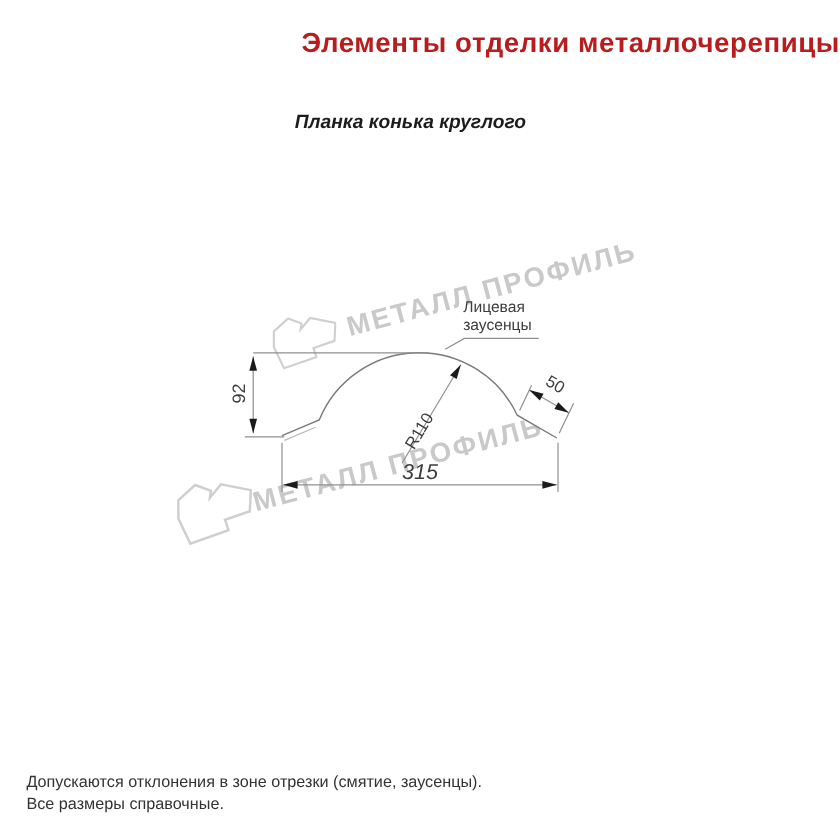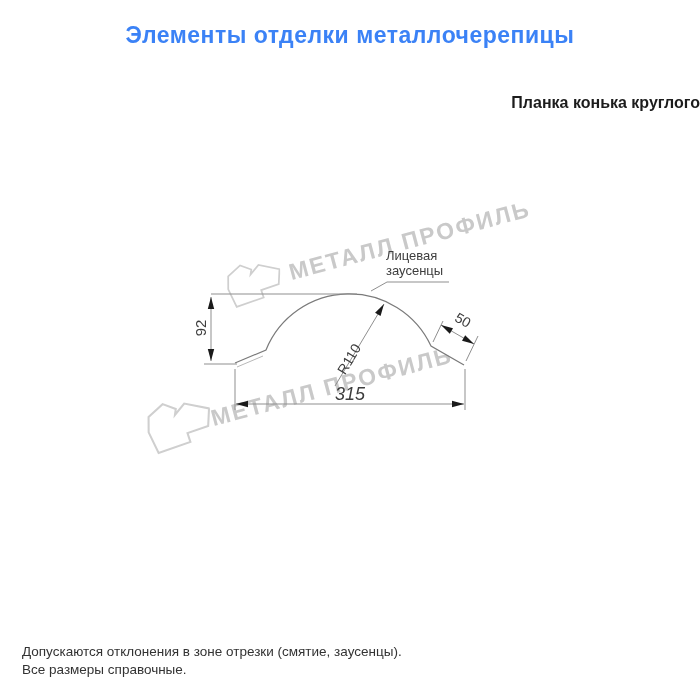--- a/index.html
+++ b/index.html
@@ -7,34 +7,35 @@
     width: 700px; height: 700px;
     background: #ffffff;
     font-family: "Liberation Sans", sans-serif;
     position: relative;
     overflow: hidden;
   }
   .abs { position: absolute; }
 
   .page-title {
     left: 0; right: 0; top: 22px;
-    text-align: center;
+    text-align: right;
     font-size: 23px;
     font-weight: bold;
-    color: #3b82f6;
+    color: #b91c1c;
     letter-spacing: 0.5px;
     margin: 0;
   }
   .subtitle {
-    left: 0; right: 0; top: 93px;
-    text-align: right;
+    left: 0; right: 16px; top: 93px;
+    text-align: center;
     font-size: 16px;
     font-weight: bold;
     color: #1c1c1c;
     line-height: 19px;
+    font-style: italic;
   }
 
   .canvas { left: 0; top: 0; width: 700px; height: 700px; }
 
   
   .wm { z-index: 1; color: #c9c9c9; }
   .wm-text {
     font-size: 23px;
     font-weight: bold;
     letter-spacing: 2px;

